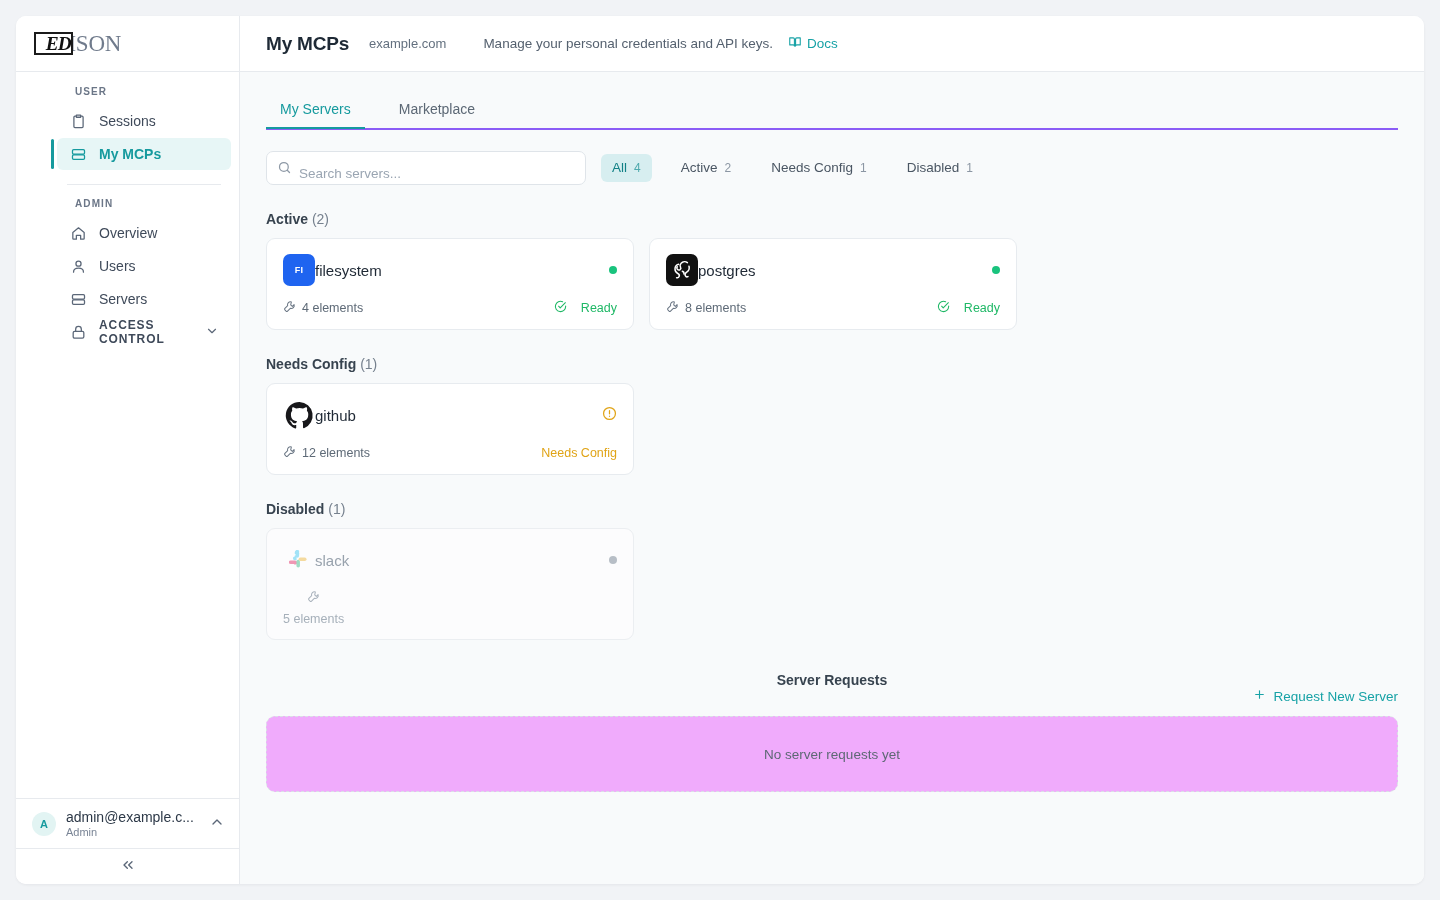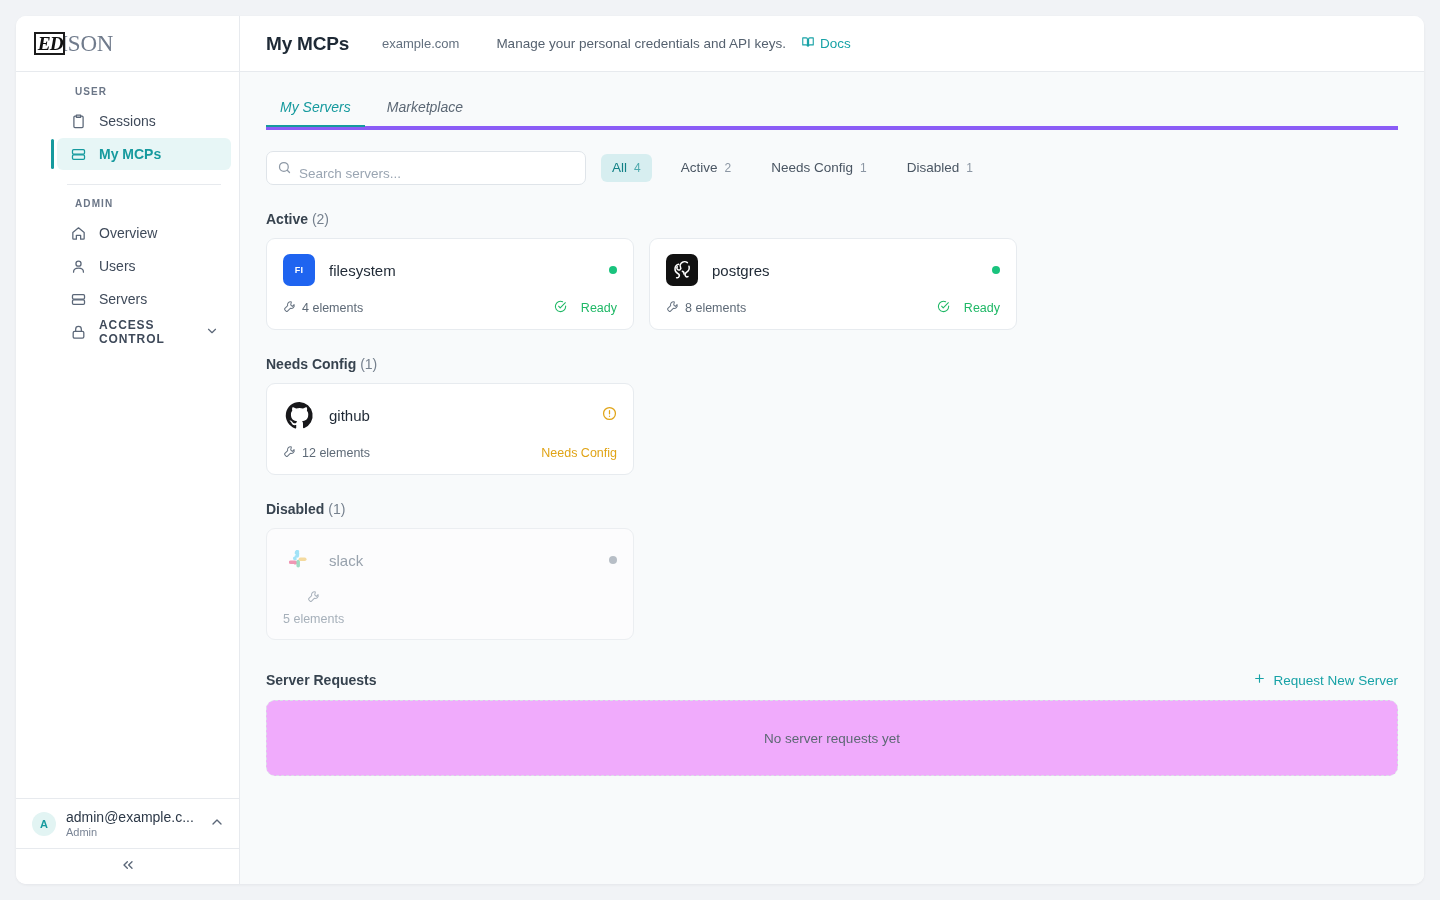--- a/index.html
+++ b/index.html
@@ -32,21 +32,21 @@
   .brand {
     height: 56px;
     display: flex; align-items: center;
     padding: 0 18px;
     border-bottom: 1px solid #e7eaee;
   }
   .logo-wrap { display: flex; align-items: center; }
   .logo-badge {
     display: inline-block;
     border: 2px solid #1b1b1b;
-    padding: 0 1px 0 2px;
+    padding: 0 1px 0 10px;
     line-height: 1;
     background: #fff;
     position: relative;
     z-index: 2;
     margin-right: -5px;
   }
   .logo-badge span {
     font-family: "Liberation Serif", serif;
     font-style: italic;
     font-weight: 700;
@@ -150,36 +150,35 @@
   .main { flex: 1 1 auto; display: flex; flex-direction: column; background: #f8fafb; min-width: 0; }
   .topbar {
     height: 56px; flex: 0 0 56px;
     background: #ffffff;
     border-bottom: 1px solid #e7eaee;
     display: flex; align-items: center;
     padding: 0 26px;
     gap: 0;
   }
   .page-title { font-size: 19px; font-weight: 700; color: #1e2935; letter-spacing: -.2px; }
-  .tenant { font-size: 13px; color: #63707f; margin-left: 33px; }
+  .tenant { font-size: 13px; color: #63707f; margin-left: 20px; }
   .subtitle { font-size: 13.5px; color: #55616f; margin-left: 37px; }
   .docs-link {
     display: inline-flex; align-items: center; gap: 5px;
     font-size: 13.5px; color: #17a2a6; margin-left: 15px; cursor: pointer;
   }
 
   .content { flex: 1 1 auto; overflow: hidden; padding: 0 26px; }
 
   .tabs {
     display: flex; align-items: flex-end;
-    gap: 8px;
-    border-bottom: 4px solid #8b5cf6;
+    gap: 20px;
+    border-bottom: 2px solid #8b5cf6;
     height: 42px;
     margin-top: 16px;
-    font-style: italic;
   }
   .tab {
     font-size: 14px; color: #5c6875;
     padding: 0 14px 11px 14px;
     cursor: pointer;
     position: relative;
   }
   .tab.active { color: #169a9e; font-weight: 500; }
   .tab.active::after {
     content: ""; position: absolute;
@@ -235,21 +234,21 @@
     gap: 15px;
   }
   .card {
     background: #ffffff;
     border: 1px solid #e7ebef;
     border-radius: 9px;
     padding: 15px 16px 13px 16px;
     cursor: pointer;
   }
   .card.dim { background: #fcfcfd; border-color: #ebeef1; }
-  .card-top { display: flex; align-items: center; gap: 14px; }
+  .card-top { display: flex; align-items: center; }
   .card-icon {
     width: 32px; height: 32px; flex: 0 0 32px;
     border-radius: 7px;
     display: flex; align-items: center; justify-content: center;
     overflow: hidden;
   }
   .card-name { font-size: 15px; color: #1f2935; font-weight: 500; flex: 1 1 auto; }
   .card.dim .card-name { color: #98a2ad; font-weight: 400; }
   .dot { width: 8px; height: 8px; border-radius: 50%; flex: 0 0 8px; }
   .card-bottom {
@@ -264,21 +263,21 @@
   .status {
     margin-left: auto;
     display: inline-flex; align-items: center; gap: 14px;
     font-size: 12.5px;
   }
   .status.ready { color: #1fb866; }
   .status.warn { color: #e0a417; }
 
   .requests-head {
     display: flex; align-items: center;
-    margin-top: 32px; margin-bottom: 12px;
+    margin-top: 32px; margin-bottom: 12px; flex-direction: column;
   }
   .requests-title { font-size: 14px; font-weight: 700; color: #37434f; }
   .request-btn {
     margin-left: auto;
     display: inline-flex; align-items: center; gap: 7px;
     font-size: 13.5px; color: #17a2a6; cursor: pointer;
   }
   .empty-box {
     border: 1px dashed #d9e0e6;
     border-radius: 9px;

